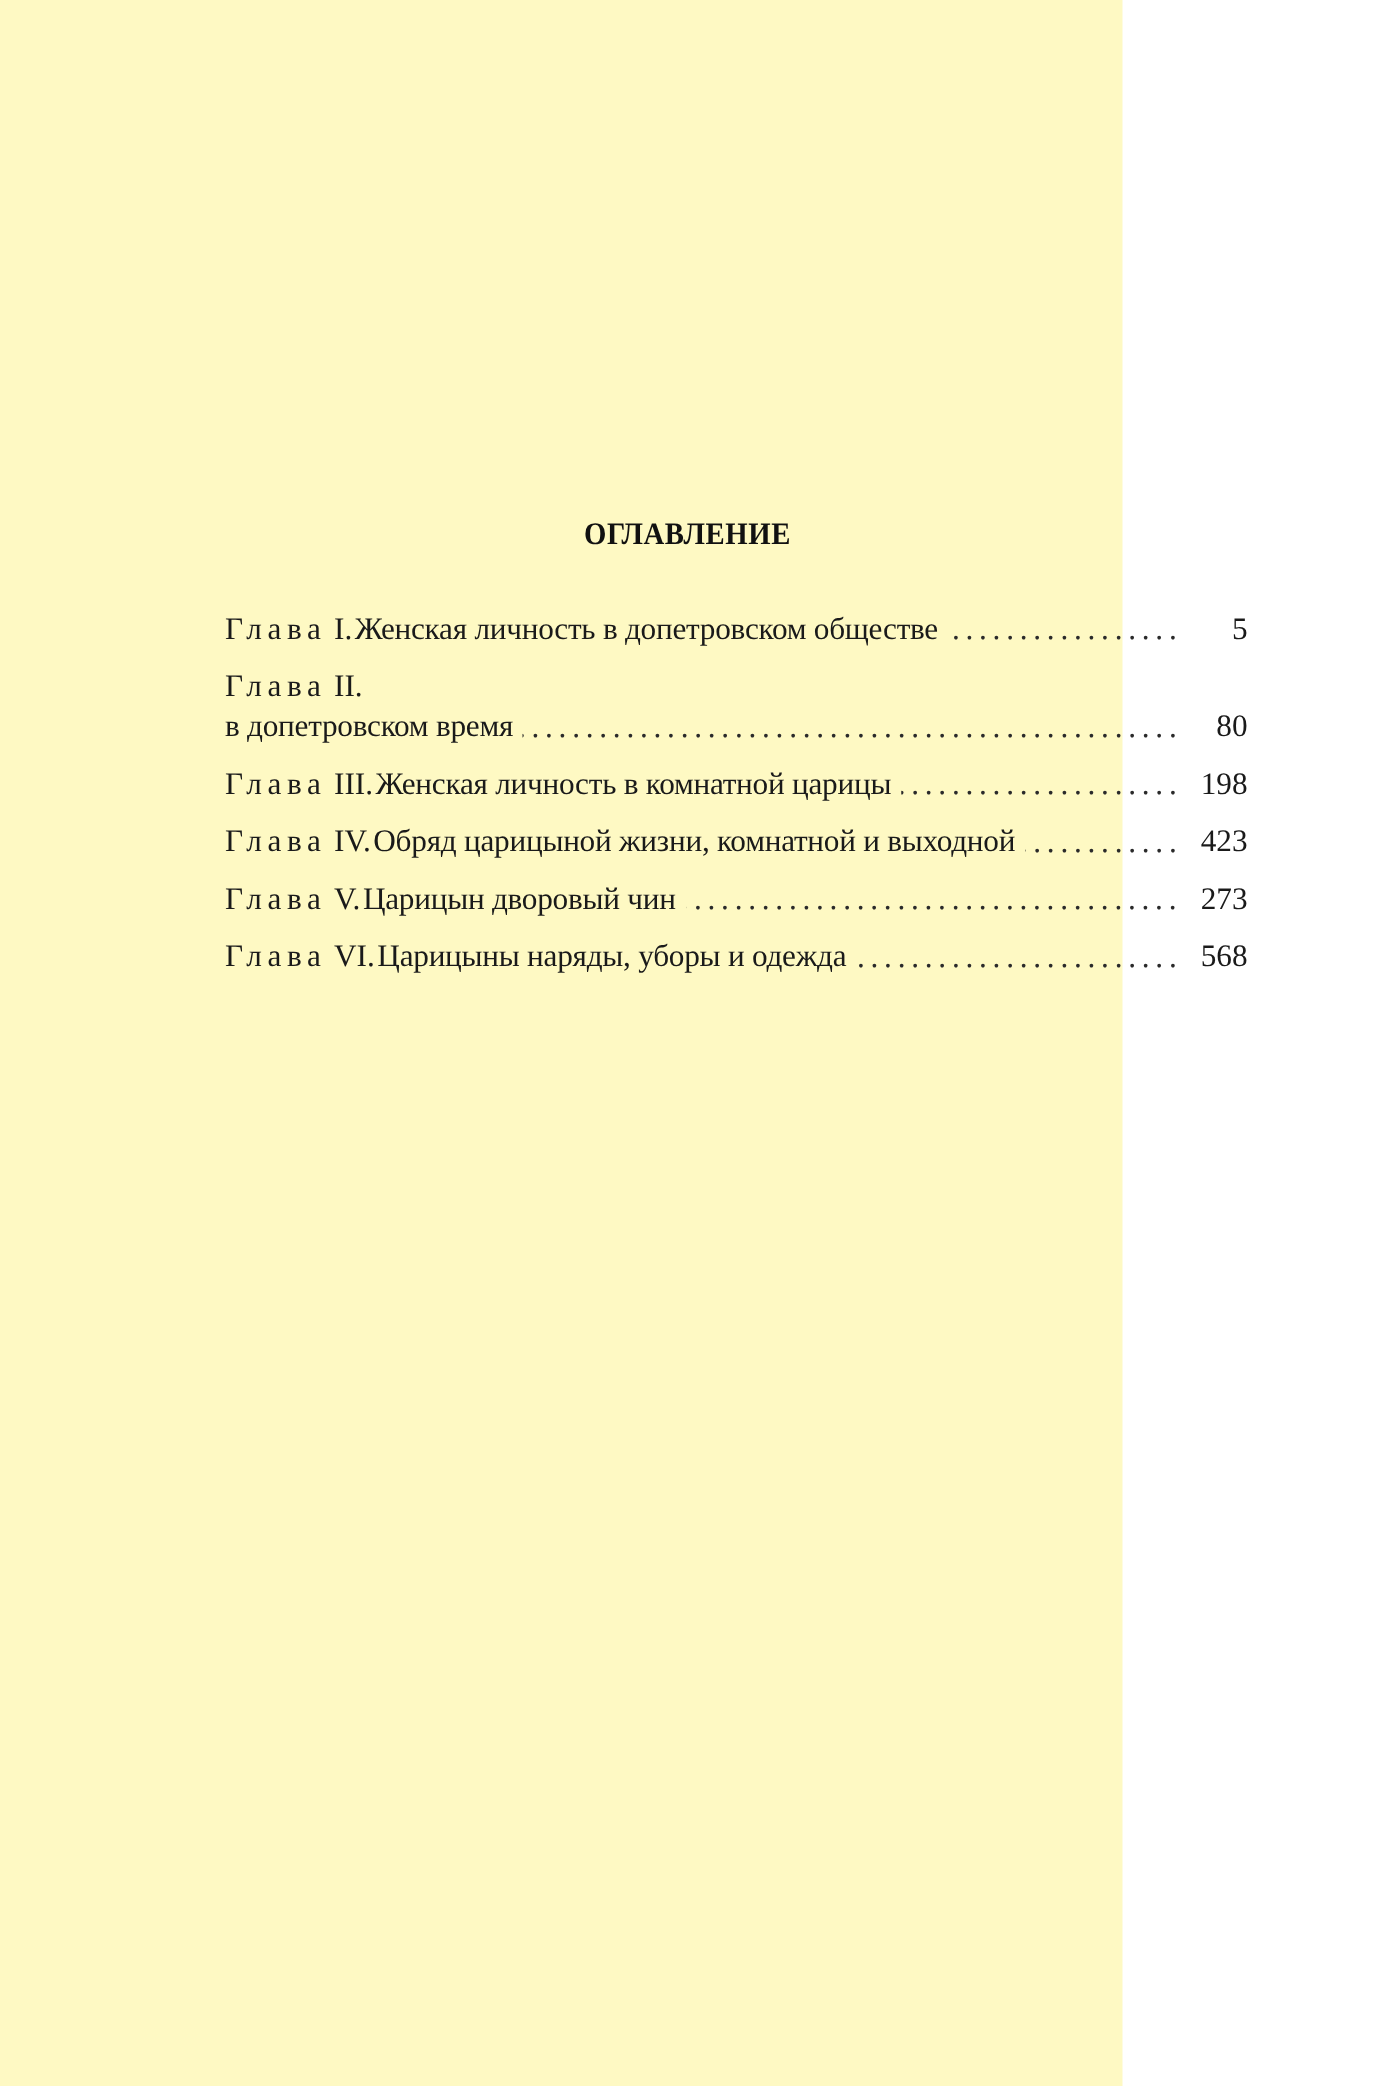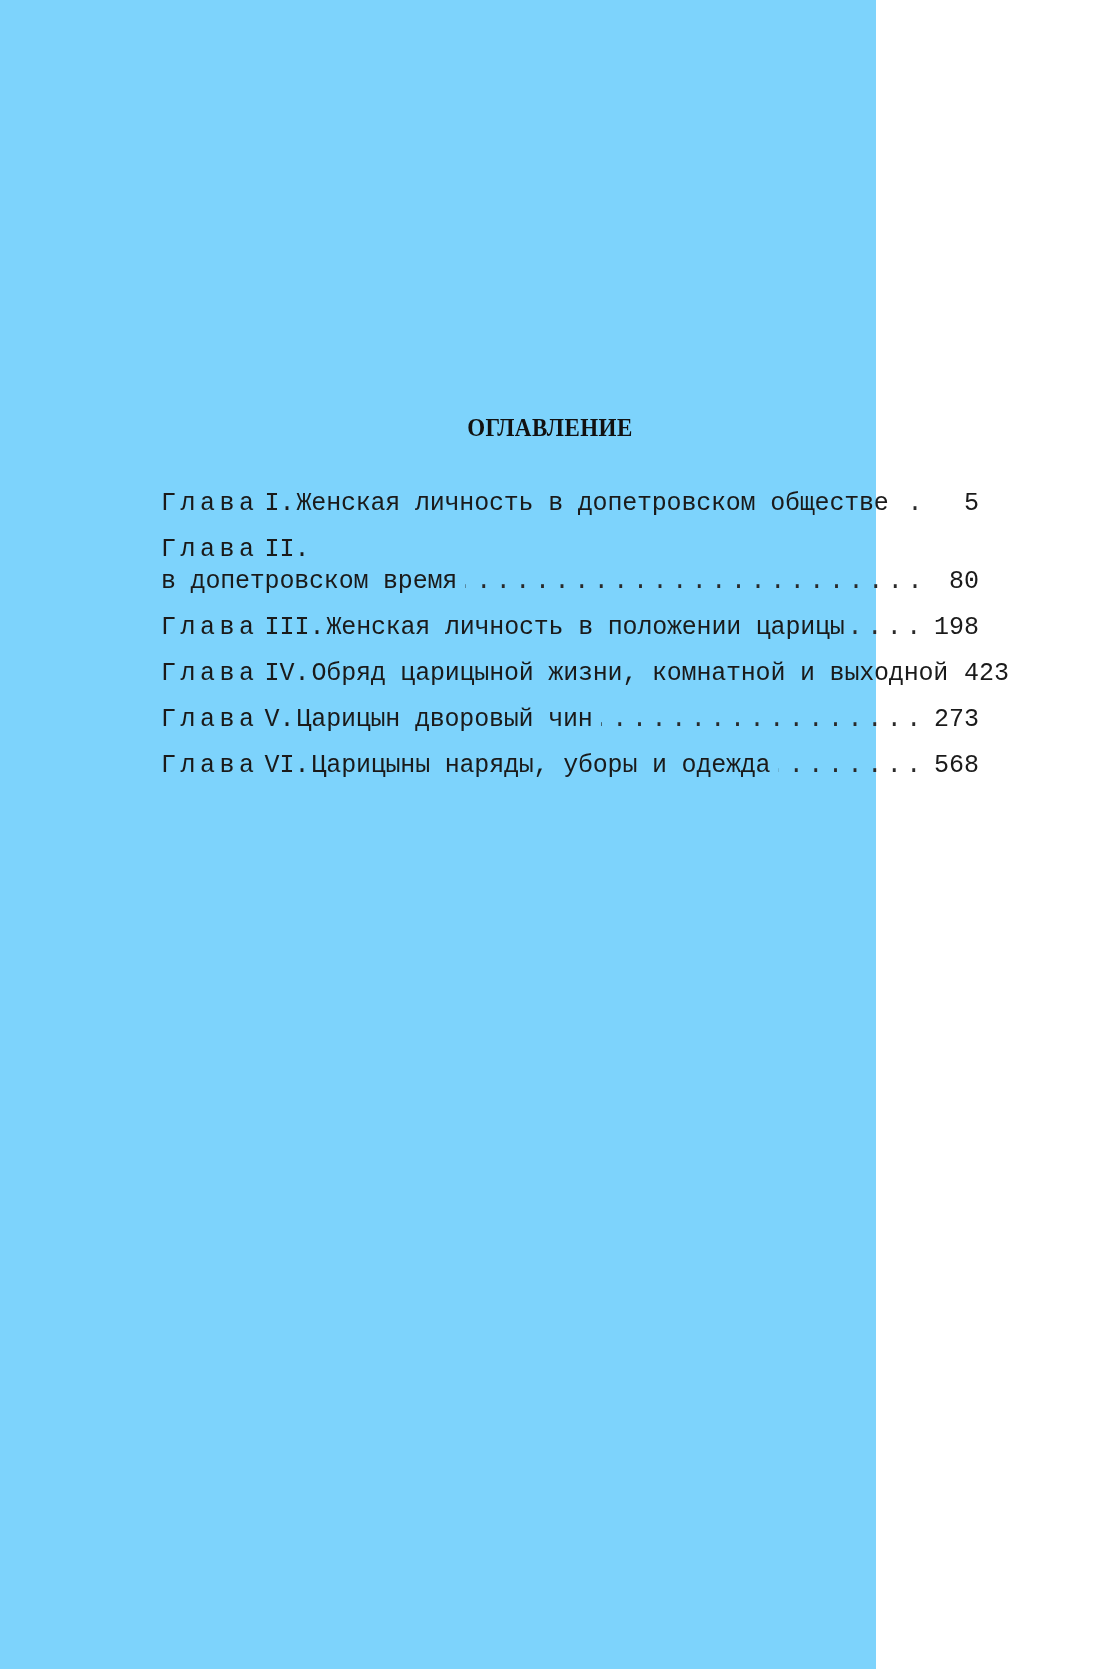--- a/index.html
+++ b/index.html
@@ -13,41 +13,41 @@
     position: relative;
     overflow: hidden;
     font-family: "Liberation Serif", "DejaVu Serif", serif;
     color: #1a1a1a;
   }
   .page {
     position: absolute;
     left: 0; top: 0;
     width: 876px;
     height: 1669px;
-    background: #7dd3fc;
+    background: #fef9c3;
+    padding-left: 22px;
   }
   .toc-title {
     position: absolute;
     top: 414px;
     left: 0;
     width: 1100px;
     text-align: center;
     font-family: "Liberation Serif", "DejaVu Serif", serif;
     font-weight: bold;
     font-size: 25px;
     letter-spacing: 0.5px;
     color: #111;
     transform: scaleX(0.92);
   }
   .toc {
     position: absolute;
-    left: 161px;
+    left: 180px;
     top: 488px;
     width: 818px;
-    font-family: Liberation Mono, monospace;
   }
   .toc-entry {
     position: relative;
     font-size: 25px;
     line-height: 32px;
     margin-bottom: 14px;
     color: #1a1a1a;
   }
   .toc-line {
     display: flex;
@@ -110,21 +110,21 @@
         <span class="chapter-title">в допетровском время</span>
         <span class="dots">................................................................................................................................................</span>
         <span class="page-num">80</span>
       </div>
     </div>
 
     <div class="toc-entry">
       <div class="toc-line">
         <span class="chapter-label">Глава</span>
         <span class="chapter-num">III.</span>
-        <span class="chapter-title">Женская личность в положении царицы</span>
+        <span class="chapter-title">Женская личность в комнатной царицы</span>
         <span class="dots">................................................................................................................................................</span>
         <span class="page-num">198</span>
       </div>
     </div>
 
     <div class="toc-entry">
       <div class="toc-line">
         <span class="chapter-label">Глава</span>
         <span class="chapter-num">IV.</span>
         <span class="chapter-title">Обряд царицыной жизни, комнатной и выходной</span>

